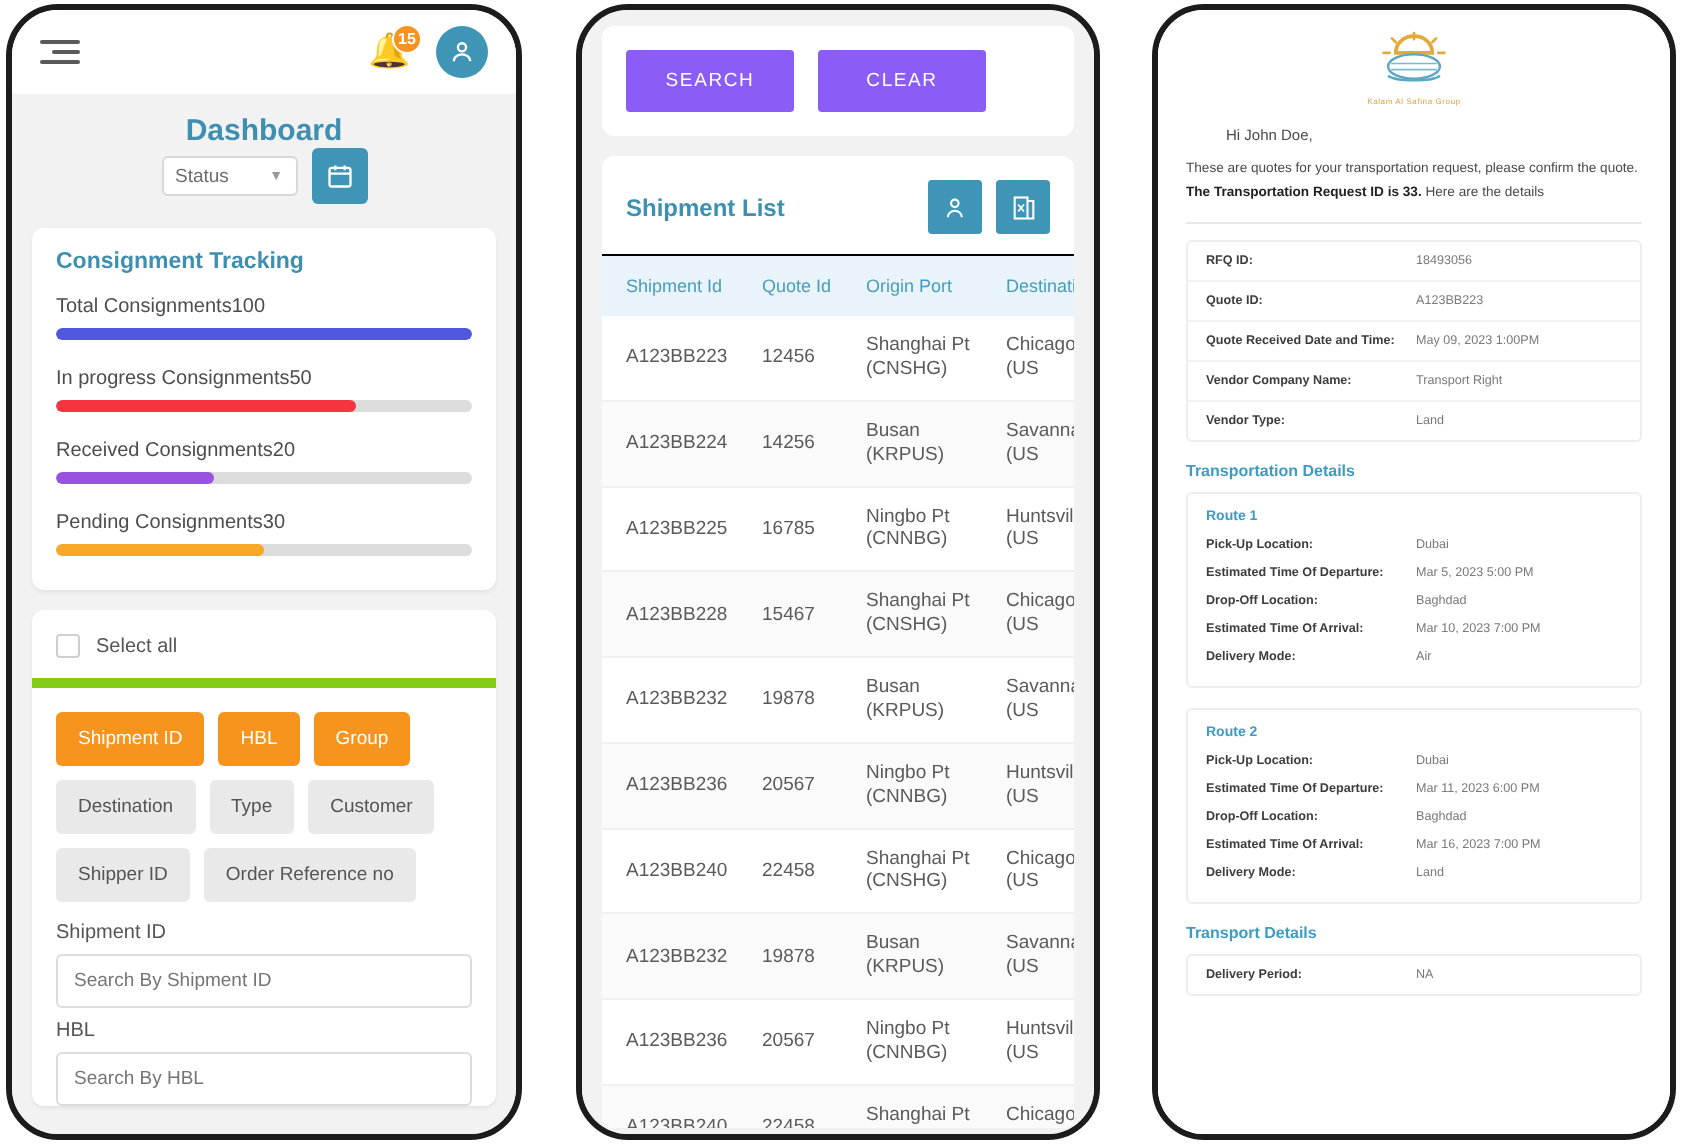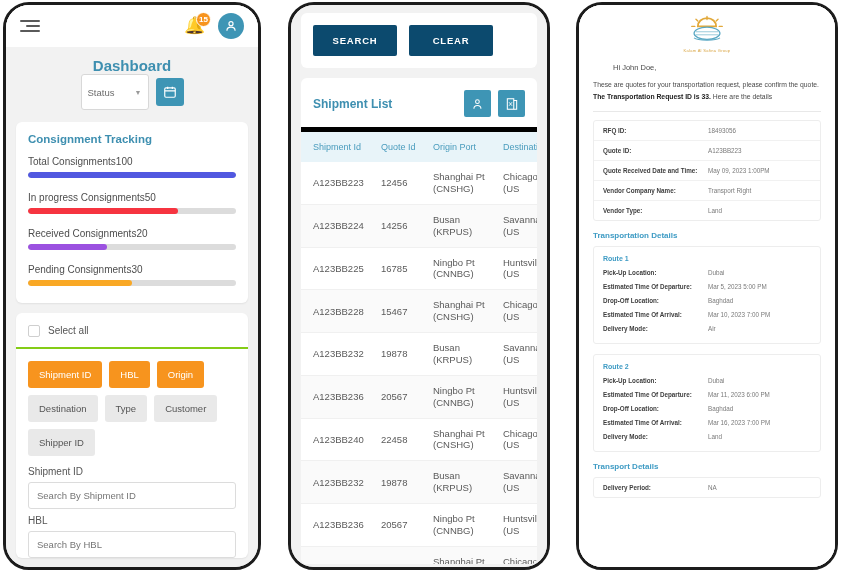--- a/index.html
+++ b/index.html
@@ -56,21 +56,21 @@
 
   .dash-head {
     display: flex; align-items: center; justify-content: space-between;
     padding: 10px 12px 12px 12px;
     background: #f2f2f2;
     flex-direction: column;
   }
   .dash-title { font-size: 15px; font-weight: bold; color: #3e8fb0; }
   .dash-ctrls { display: flex; align-items: center; gap: 7px; }
   .select-box {
-    width: 68px; height: 36px; background: #fff; border: 1px solid #d8d8d8;
+    width: 68px; height: 20px; background: #fff; border: 1px solid #d8d8d8;
     border-radius: 3px; display: flex; align-items: center; justify-content: space-between;
     padding: 0 6px; font-size: 9.5px; color: #6d6d6d;
   }
   .chev { font-size: 7px; color: #9a9a9a; }
   .cal-btn {
     width: 28px; height: 28px; background: #3e95b5; border-radius: 3px;
     display: flex; align-items: center; justify-content: center;
   }
   .cal-btn svg { width: 14px; height: 14px; }
 
@@ -84,21 +84,21 @@
     padding: 11px 12px 6px 12px;
   }
   .prog-block { padding: 5px 12px 0 12px; }
   .prog-row { display: flex; justify-content: flex-start; align-items: baseline; margin-bottom: 5px; }
   .prog-label { font-size: 10px; color: #4d4d4d; }
   .prog-val { font-size: 10px; color: #4d4d4d; }
   .track { height: 6px; background: #dcdcdc; border-radius: 4px; overflow: hidden; margin-bottom: 14px; }
   .fill { height: 100%; border-radius: 4px; }
   .pad-btm { padding-bottom: 3px; }
 
-  .selall { display: flex; gap: 8px; padding: 12px 12px 10px 12px; border-bottom: 2px solid #84cc16; }
+  .selall { display: flex; align-items: center; gap: 8px; padding: 12px 12px 10px 12px; border-bottom: 5px solid #84cc16; }
   .cbox { width: 12px; height: 12px; border: 1.5px solid #cfcfcf; border-radius: 2px; background: #fff; }
   .selall span { font-size: 10px; color: #555; }
 
   .chips { display: flex; flex-wrap: wrap; gap: 7px; padding: 12px 12px 4px 12px; }
   .chip {
     border-radius: 3px; font-size: 9.5px; padding: 8px 11px;
     background: #e9e9e9; color: #555; white-space: nowrap;
   }
   .chip.on { background: #f7941e; color: #fff; }
 
@@ -107,28 +107,28 @@
   .field .inp {
     width: 100%; height: 27px; border: 1px solid #dcdcdc; border-radius: 3px;
     background: #fff; font-size: 9.5px; color: #b0b0b0;
     padding: 0 8px; line-height: 25px; font-family: "Liberation Sans", sans-serif;
   }
 
   
   .mid-card { background: #fff; border-radius: 6px; margin: 8px 10px 10px 10px; padding: 12px; }
   .btn-row { display: flex; gap: 12px; }
   .btn {
-    background: #0c4a6e; color: #fff; border: none; border-radius: 2px;
-    font-size: 9.5px; font-weight: bold; letter-spacing: .8px;
+    background: #8b5cf6; color: #fff; border: none; border-radius: 2px;
+    font-size: 9.5px; font-weight: normal; letter-spacing: .8px;
     padding: 10px 0; width: 84px; font-family: "Liberation Sans", sans-serif;
   }
   .list-card { background: #fff; border-radius: 6px; margin: 0 10px; height: 486px; overflow: hidden; }
   .list-head {
     display: flex; align-items: center; justify-content: space-between;
-    padding: 12px 12px 10px 12px; border-bottom: 5px solid #000000; gap: 28px;
+    padding: 12px 12px 10px 12px; border-bottom: 1px solid #000000; gap: 28px;
   }
   .list-title { font-size: 12px; font-weight: bold; color: #3e8fb0; }
   .icon-btns { display: flex; gap: 7px; }
   .ibtn { width: 27px; height: 27px; background: #3e95b5; border-radius: 2px; display: flex; align-items: center; justify-content: center; }
   .ibtn svg { width: 14px; height: 14px; }
 
   table.ship { width: 270px; border-collapse: collapse; table-layout: fixed; }
   table.ship th {
     background: #e8f4f9; color: #4a9cbd; font-size: 9px; font-weight: normal;
     text-align: left; padding: 10px 0 10px 12px; white-space: nowrap;
@@ -249,25 +249,26 @@
       </div>
 
       <div class="card">
         <div class="selall">
           <div class="cbox"></div>
           <span>Select all</span>
         </div>
         <div class="chips" id="chips-host">
             <div class="chip on">Shipment ID</div>
             <div class="chip on">HBL</div>
-            <div class="chip on">Origin</div>
+            <div class="chip on">Group</div>
             <div class="chip">Destination</div>
             <div class="chip">Type</div>
             <div class="chip">Customer</div>
             <div class="chip">Shipper ID</div>
+            <div class="chip">Order Reference no</div>
           </div>
         <div id="fields-host">
             <div class="field"><label>Shipment ID</label><input class="inp" type="text" placeholder="Search By Shipment ID" style=""></div>
             <div class="field"><label>HBL</label><input class="inp" type="text" placeholder="Search By HBL" style=""></div>
           </div>
       </div>
 
     </div>
   </div>
 

